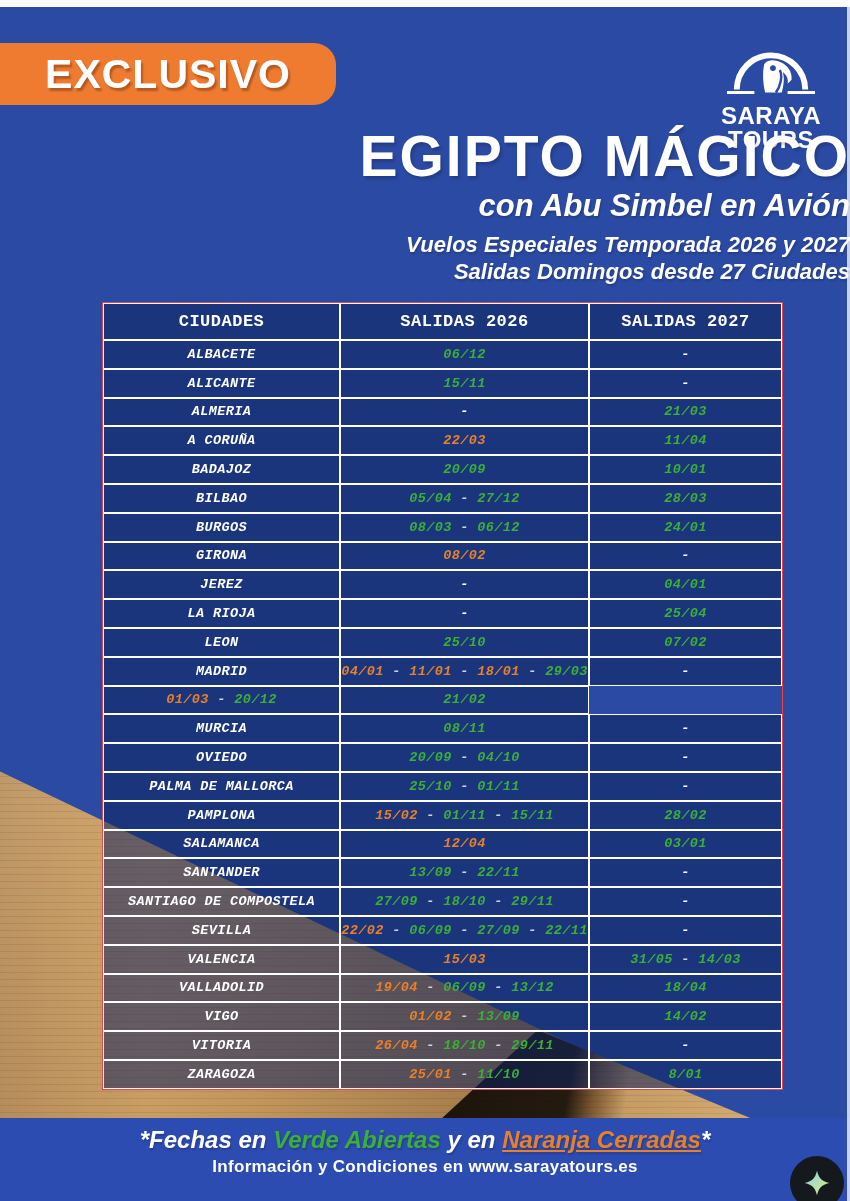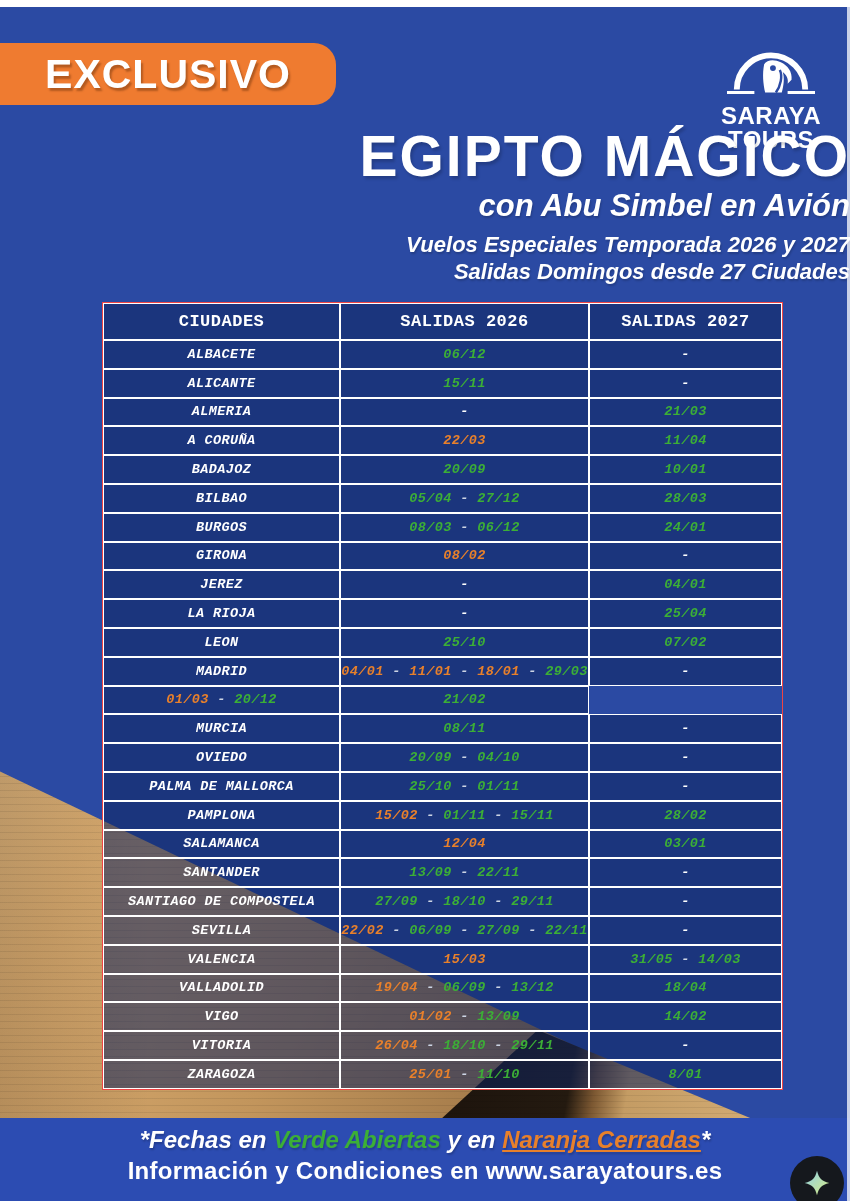--- a/index.html
+++ b/index.html
@@ -86,21 +86,21 @@
   
   .footer{
     position:absolute; left:0; bottom:0; width:100%; height:83px;
     background:var(--footer-band); text-align:center; z-index:3;
   }
   .f-note{margin-top:8px; font-size:24px; font-weight:bold; font-style:italic;
           text-shadow:1px 2px 2px rgba(0,0,0,0.2);}
   .f-note .fn-white{color:#fff;}
   .f-note .fn-open{color:var(--open-green);}
   .f-note .fn-closed{color:var(--closed-orange);text-decoration:underline;}
-  .f-info{margin-top:3px; font-size:24px; font-weight:bold; color:#fff; letter-spacing:0.3px;}
+  .f-info{margin-top:3px; font-size:17px; font-weight:bold; color:#fff; letter-spacing:0.3px;}
 
   
   .watermark{
     position:absolute; right:6px; bottom:-9px; width:54px; height:54px;
     border-radius:50%; background:#15181d; display:flex; align-items:center; justify-content:center;
     z-index:6;
   }
 </style>
 </head>
 <body>

